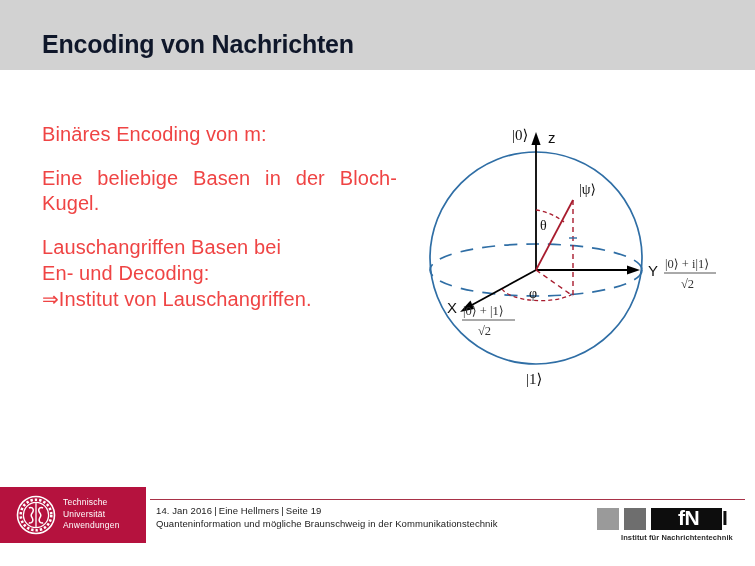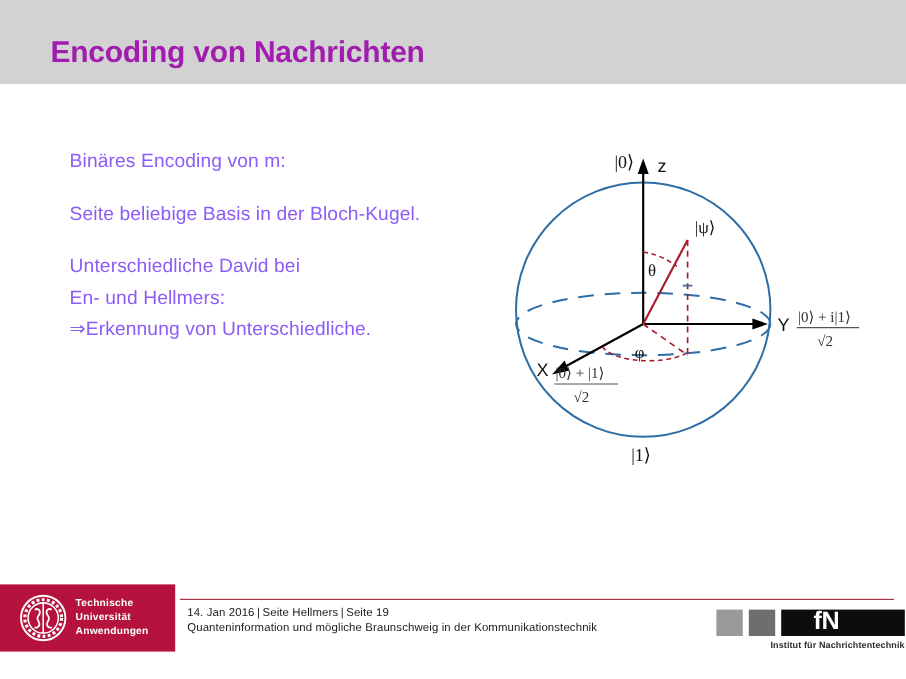--- a/index.html
+++ b/index.html
@@ -24,36 +24,36 @@
     height: 70px;
     background: #d2d2d2;
   }
   #slide-title {
     position: absolute;
     left: 42px;
     top: 30px;
     font-size: 25px;
     font-weight: bold;
     letter-spacing: -0.2px;
-    color: #a21caf;
+    color: #0f172a;
     white-space: nowrap;
   }
 
   
   #body-text {
     position: absolute;
     left: 42px;
     top: 122px;
     width: 355px;
   }
   .para {
-    font-size: 16px;
+    font-size: 20px;
     line-height: 25px;
-    color: #8b5cf6;
-    margin: 0 0 19px 16px;
+    color: #ef4444;
+    margin: 0 0 19px 0;
     letter-spacing: 0.1px;
   }
   .para.justify {
     text-align: justify;
   }
   .para.tight {
     margin-bottom: 0;
   }
   .para.gap-small {
     margin-bottom: 1px;
@@ -93,21 +93,21 @@
     left: 16px;
     top: 8px;
     width: 40px;
     height: 40px;
   }
   #tu-wordmark {
     position: absolute;
     left: 63px;
     top: 10px;
     font-size: 8.5px;
-    font-weight: bold;
+    font-weight: normal;
     line-height: 11.5px;
     color: #ffffff;
     letter-spacing: 0.2px;
   }
   #footer-meta {
     position: absolute;
     left: 156px;
     top: 504px;
     font-size: 9.5px;
     line-height: 13px;
@@ -134,21 +134,21 @@
     gap: 5px;
   }
   .ifn-sq {
     width: 22px;
     height: 22px;
   }
   .ifn-sq.light { background: #9a9a9a; }
   .ifn-sq.mid   { background: #6e6e6e; }
   #ifn-mark {
     position: relative;
-    width: 103px;
+    width: 71px;
     height: 22px;
     background: #0d0d0d;
   }
   #ifn-fn {
     position: absolute;
     left: 27px;
     top: -2px;
     font-size: 21px;
     font-weight: bold;
     color: #ffffff;
@@ -159,41 +159,41 @@
     position: absolute;
     left: 71px;
     top: -2px;
     font-size: 21px;
     font-weight: bold;
     color: #0d0d0d;
     line-height: 24px;
   }
   #ifn-tagline {
     position: absolute;
-    left: 45px;
+    left: 24px;
     top: 25px;
     font-size: 7.5px;
     font-weight: bold;
     color: #2b2b2b;
     letter-spacing: 0.1px;
     white-space: nowrap;
   }
 </style>
 </head>
 <body>
 
 <div id="title-band"></div>
 <div id="slide-title">Encoding von Nachrichten</div>
 
 <div id="body-text">
   <p class="para">Binäres Encoding von m:</p>
-  <p class="para justify">Seite beliebige Basis in der Bloch-Kugel.</p>
-  <p class="para gap-small">Unterschiedliche David bei</p>
-  <p class="para gap-small">En- und Hellmers:</p>
-  <p class="para tight">⇒Erkennung von Unterschiedliche.</p>
+  <p class="para justify">Eine beliebige Basen in der Bloch-Kugel.</p>
+  <p class="para gap-small">Lauschangriffen Basen bei</p>
+  <p class="para gap-small">En- und Decoding:</p>
+  <p class="para tight">⇒Institut von Lauschangriffen.</p>
 </div>
 
 <div id="bloch-figure">
   <svg width="300" height="280" viewBox="0 0 300 280" xmlns="http://www.w3.org/2000/svg">
 
     <circle cx="120" cy="140" r="106" fill="none" stroke="#2f6ea5" stroke-width="1.7"></circle>
 
     <ellipse cx="120" cy="152" rx="106" ry="26" fill="none" stroke="#2f6ea5" stroke-width="1.7" stroke-dasharray="13 9"></ellipse>
 
     <line x1="120" y1="152" x2="120" y2="22" stroke="#000000" stroke-width="1.8"></line>
@@ -261,21 +261,21 @@
   </svg>
   <div id="tu-wordmark">
     <div>Technische</div>
     <div>Universität</div>
     <div>Anwendungen</div>
   </div>
 </div>
 
 <div id="footer-meta">
   <div>
-    <span>14. Jan 2016</span><span class="sep">|</span><span>Seite Hellmers</span><span class="sep">|</span><span>Seite 19</span>
+    <span>14. Jan 2016</span><span class="sep">|</span><span>Eine Hellmers</span><span class="sep">|</span><span>Seite 19</span>
   </div>
   <div>Quanteninformation und mögliche Braunschweig in der Kommunikationstechnik</div>
 </div>
 
 <div id="ifn-logo">
   <div id="ifn-squares">
     <div class="ifn-sq light"></div>
     <div class="ifn-sq mid"></div>
     <div id="ifn-mark">
       <span id="ifn-fn">fN</span>

